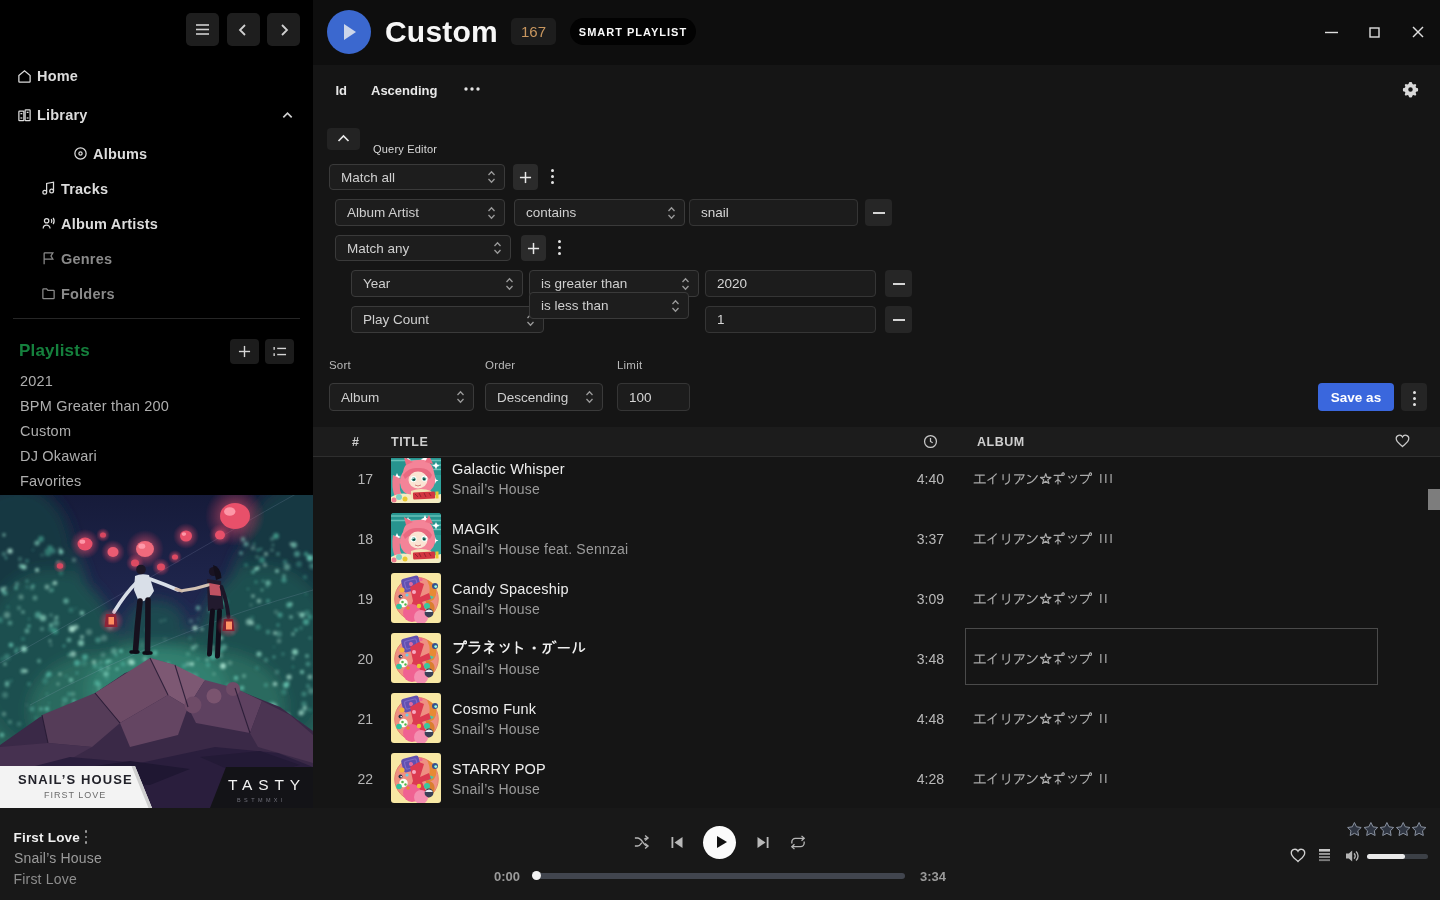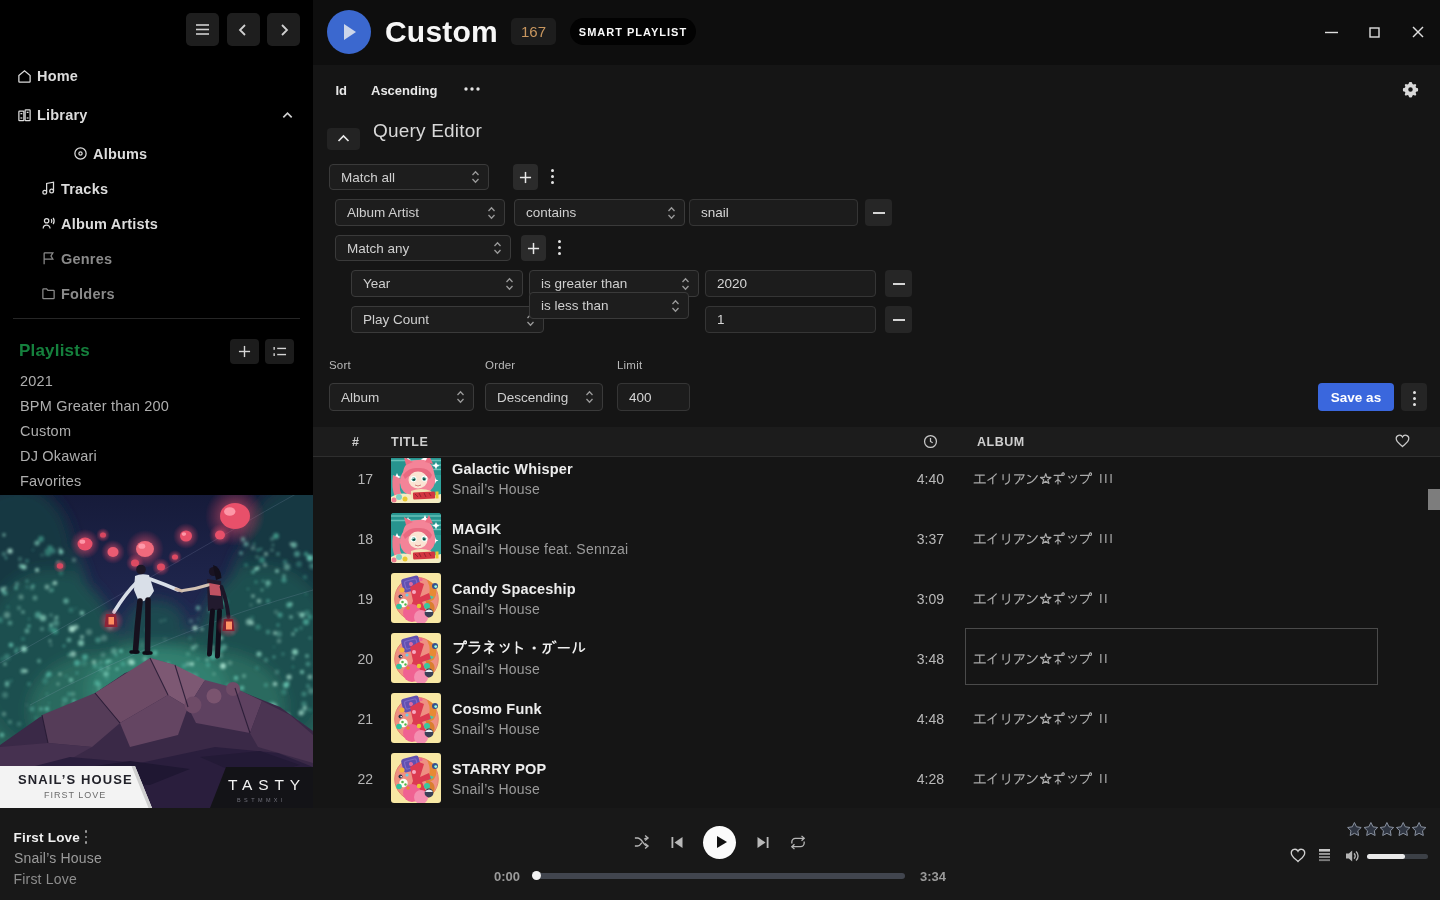--- a/index.html
+++ b/index.html
@@ -22,21 +22,21 @@
   .inp { position:absolute; background:#1c1c1c; border:1px solid #353535; border-radius:4px;
     color:#d6d6d6; font-size:13.5px; display:flex; align-items:center; padding-left:11px; }
   .minus { position:absolute; width:27px; background:#262626; border-radius:4px;
     display:flex; align-items:center; justify-content:center; }
   .plus { position:absolute; width:25px; background:#2b2b2b; border-radius:4px; display:flex;
     align-items:center; justify-content:center; }
   .vdots { position:absolute; display:flex; flex-direction:column; gap:3px; align-items:center; }
   .vdots i { width:3px; height:3px; border-radius:50%; background:#e3e3e3; }
   .lbl { position:absolute; font-size:11.5px; color:#b9b9b9; letter-spacing:.2px; }
   .rownum { position:absolute; width:40px; text-align:right; font-size:14px; color:#b5b5b5; }
-  .ttitle { position:absolute; left:139px; font-size:14.5px; font-weight:bold; color:#ededed; letter-spacing:.2px;text-align:center; }
+  .ttitle { position:absolute; left:139px; font-size:14.5px; font-weight:normal; color:#ededed; letter-spacing:.2px;text-align:center; }
   .tsub { position:absolute; left:139px; font-size:14px; color:#9a9a9a; letter-spacing:.2px; }
   .tdur { position:absolute; width:60px; text-align:right; font-size:14px; color:#b9b9b9; }
   .thumb { position:absolute; left:78px; width:50px; height:50px; border-radius:3px; overflow:hidden; }
 </style>
 </head>
 <body>
 <svg width="0" height="0" style="position:absolute">
 <defs>
 <g id="art3">
   <rect width="50" height="50" fill="#2fa49d"></rect>
@@ -816,23 +816,23 @@
     </svg>
   <svg class="abs" style="left:1089px;top:81px" width="17" height="17" viewBox="0 0 24 24" fill="#d8d8d8">
       <path d="M12 1.5 l2 .3 .8 2.6 1.5 .7 2.5 -1 1.4 1.5 -1 2.5 .7 1.5 2.6 .8 .3 2 -.3 2 -2.6 .8 -.7 1.5 1 2.5 -1.4 1.5 -2.5 -1 -1.5 .7 -.8 2.6 -2 .3 -2 -.3 -.8 -2.6 -1.5 -.7 -2.5 1 -1.4 -1.5 1 -2.5 -.7 -1.5 -2.6 -.8 -.3 -2 .3 -2 2.6 -.8 .7 -1.5 -1 -2.5 1.4 -1.5 2.5 1 1.5 -.7 .8 -2.6 Z M12 8.8 a3.2 3.2 0 1 0 0 6.4 a3.2 3.2 0 0 0 0 -6.4 Z" fill-rule="evenodd"></path>
     </svg>
 
   <div class="abs" style="left:13.5px;top:127.5px;width:33px;height:22px;background:#232323;border-radius:4px;display:flex;align-items:center;justify-content:center;">
     <svg width="13" height="9" viewBox="0 0 13 9" fill="none" stroke="#e8e8e8" stroke-width="1.7">
         <path d="M1.5 7 L6.5 2 L11.5 7"></path>
       </svg>
   </div>
-  <span class="abs" style="left:60px;top:120px;font-size:19px;color:#d8d8d8;letter-spacing:.2px;">Query Editor</span>
-
-  <div class="sel" style="left:16px;top:164px;width:160px;height:26px;">Match all
+  <span class="abs" style="left:60px;top:143px;font-size:11px;color:#d8d8d8;letter-spacing:.2px;">Query Editor</span>
+
+  <div class="sel" style="left:16px;top:164px;width:176px;height:26px;">Match all
     <svg class="ssel" width="9" height="14" viewBox="0 0 9 14" fill="none" stroke="#9a9a9a" stroke-width="1.3">
         <path d="M1.5 5 L4.5 1.8 L7.5 5"></path>
         <path d="M1.5 9 L4.5 12.2 L7.5 9"></path>
       </svg>
   </div>
   <div class="plus" style="left:200px;top:164px;height:26px;">
     <svg width="13" height="13" viewBox="0 0 14 14" stroke="#e8e8e8" stroke-width="1.6">
         <line x1="7" y1="1" x2="7" y2="13"></line>
         <line x1="1" y1="7" x2="13" y2="7"></line>
       </svg>
@@ -926,21 +926,21 @@
         <path d="M1.5 5 L4.5 1.8 L7.5 5"></path>
         <path d="M1.5 9 L4.5 12.2 L7.5 9"></path>
       </svg>
   </div>
   <div class="sel" style="left:172px;top:383px;width:118px;height:28px;">Descending
     <svg class="ssel" width="9" height="14" viewBox="0 0 9 14" fill="none" stroke="#9a9a9a" stroke-width="1.3">
         <path d="M1.5 5 L4.5 1.8 L7.5 5"></path>
         <path d="M1.5 9 L4.5 12.2 L7.5 9"></path>
       </svg>
   </div>
-  <div class="inp" style="left:304px;top:383px;width:73px;height:28px;">400</div>
+  <div class="inp" style="left:304px;top:383px;width:73px;height:28px;">100</div>
   <div class="abs" style="left:1005px;top:383px;width:76px;height:28px;background:#3a67dd;border-radius:4px;display:flex;align-items:center;justify-content:center;font-size:13.5px;font-weight:bold;color:#fff;">Save as</div>
   <div class="abs" style="left:1088px;top:383px;width:26px;height:28px;background:#252525;border-radius:4px;"></div>
   <div class="vdots" style="left:1099.5px;top:391px;">
       <i></i>
       <i></i>
       <i></i>
     </div>
 
   <div class="abs" style="left:0;top:427px;width:1127px;height:30px;background:#1c1c1c;border-bottom:1px solid #2e2e2e;">
     <span class="abs" style="left:39px;top:8px;font-size:12.5px;font-weight:bold;color:#cfcfcf;">#</span>

